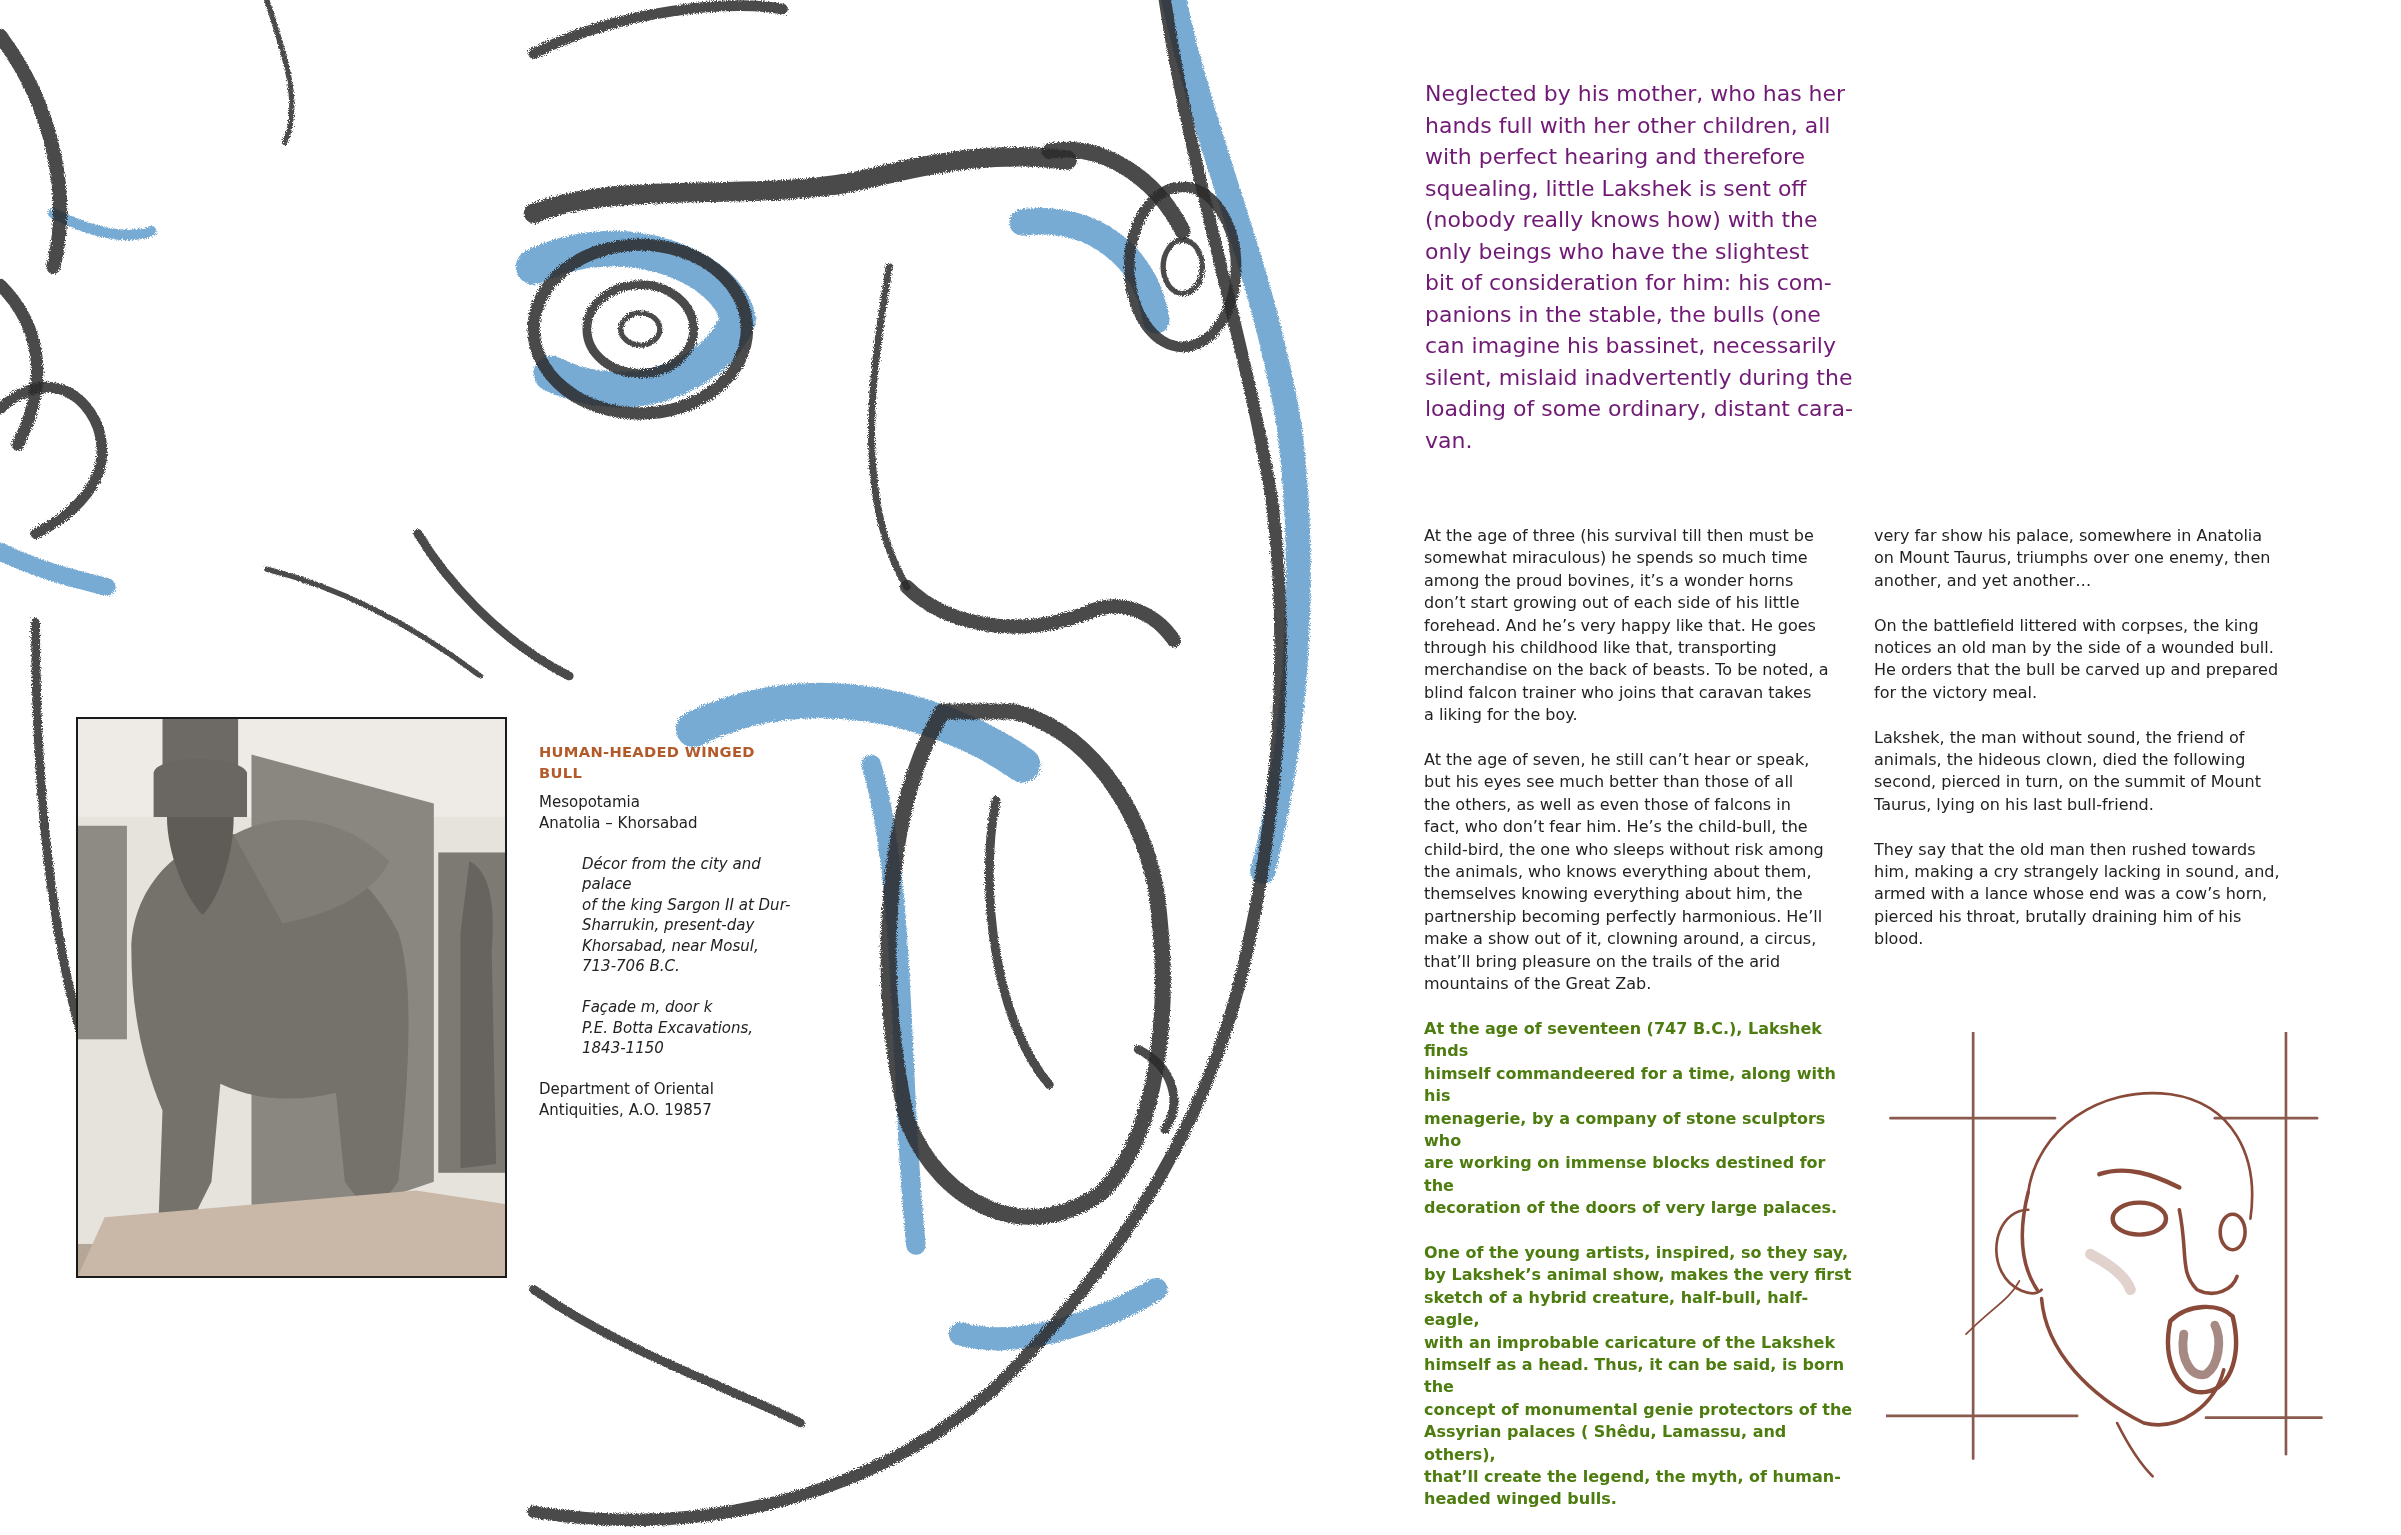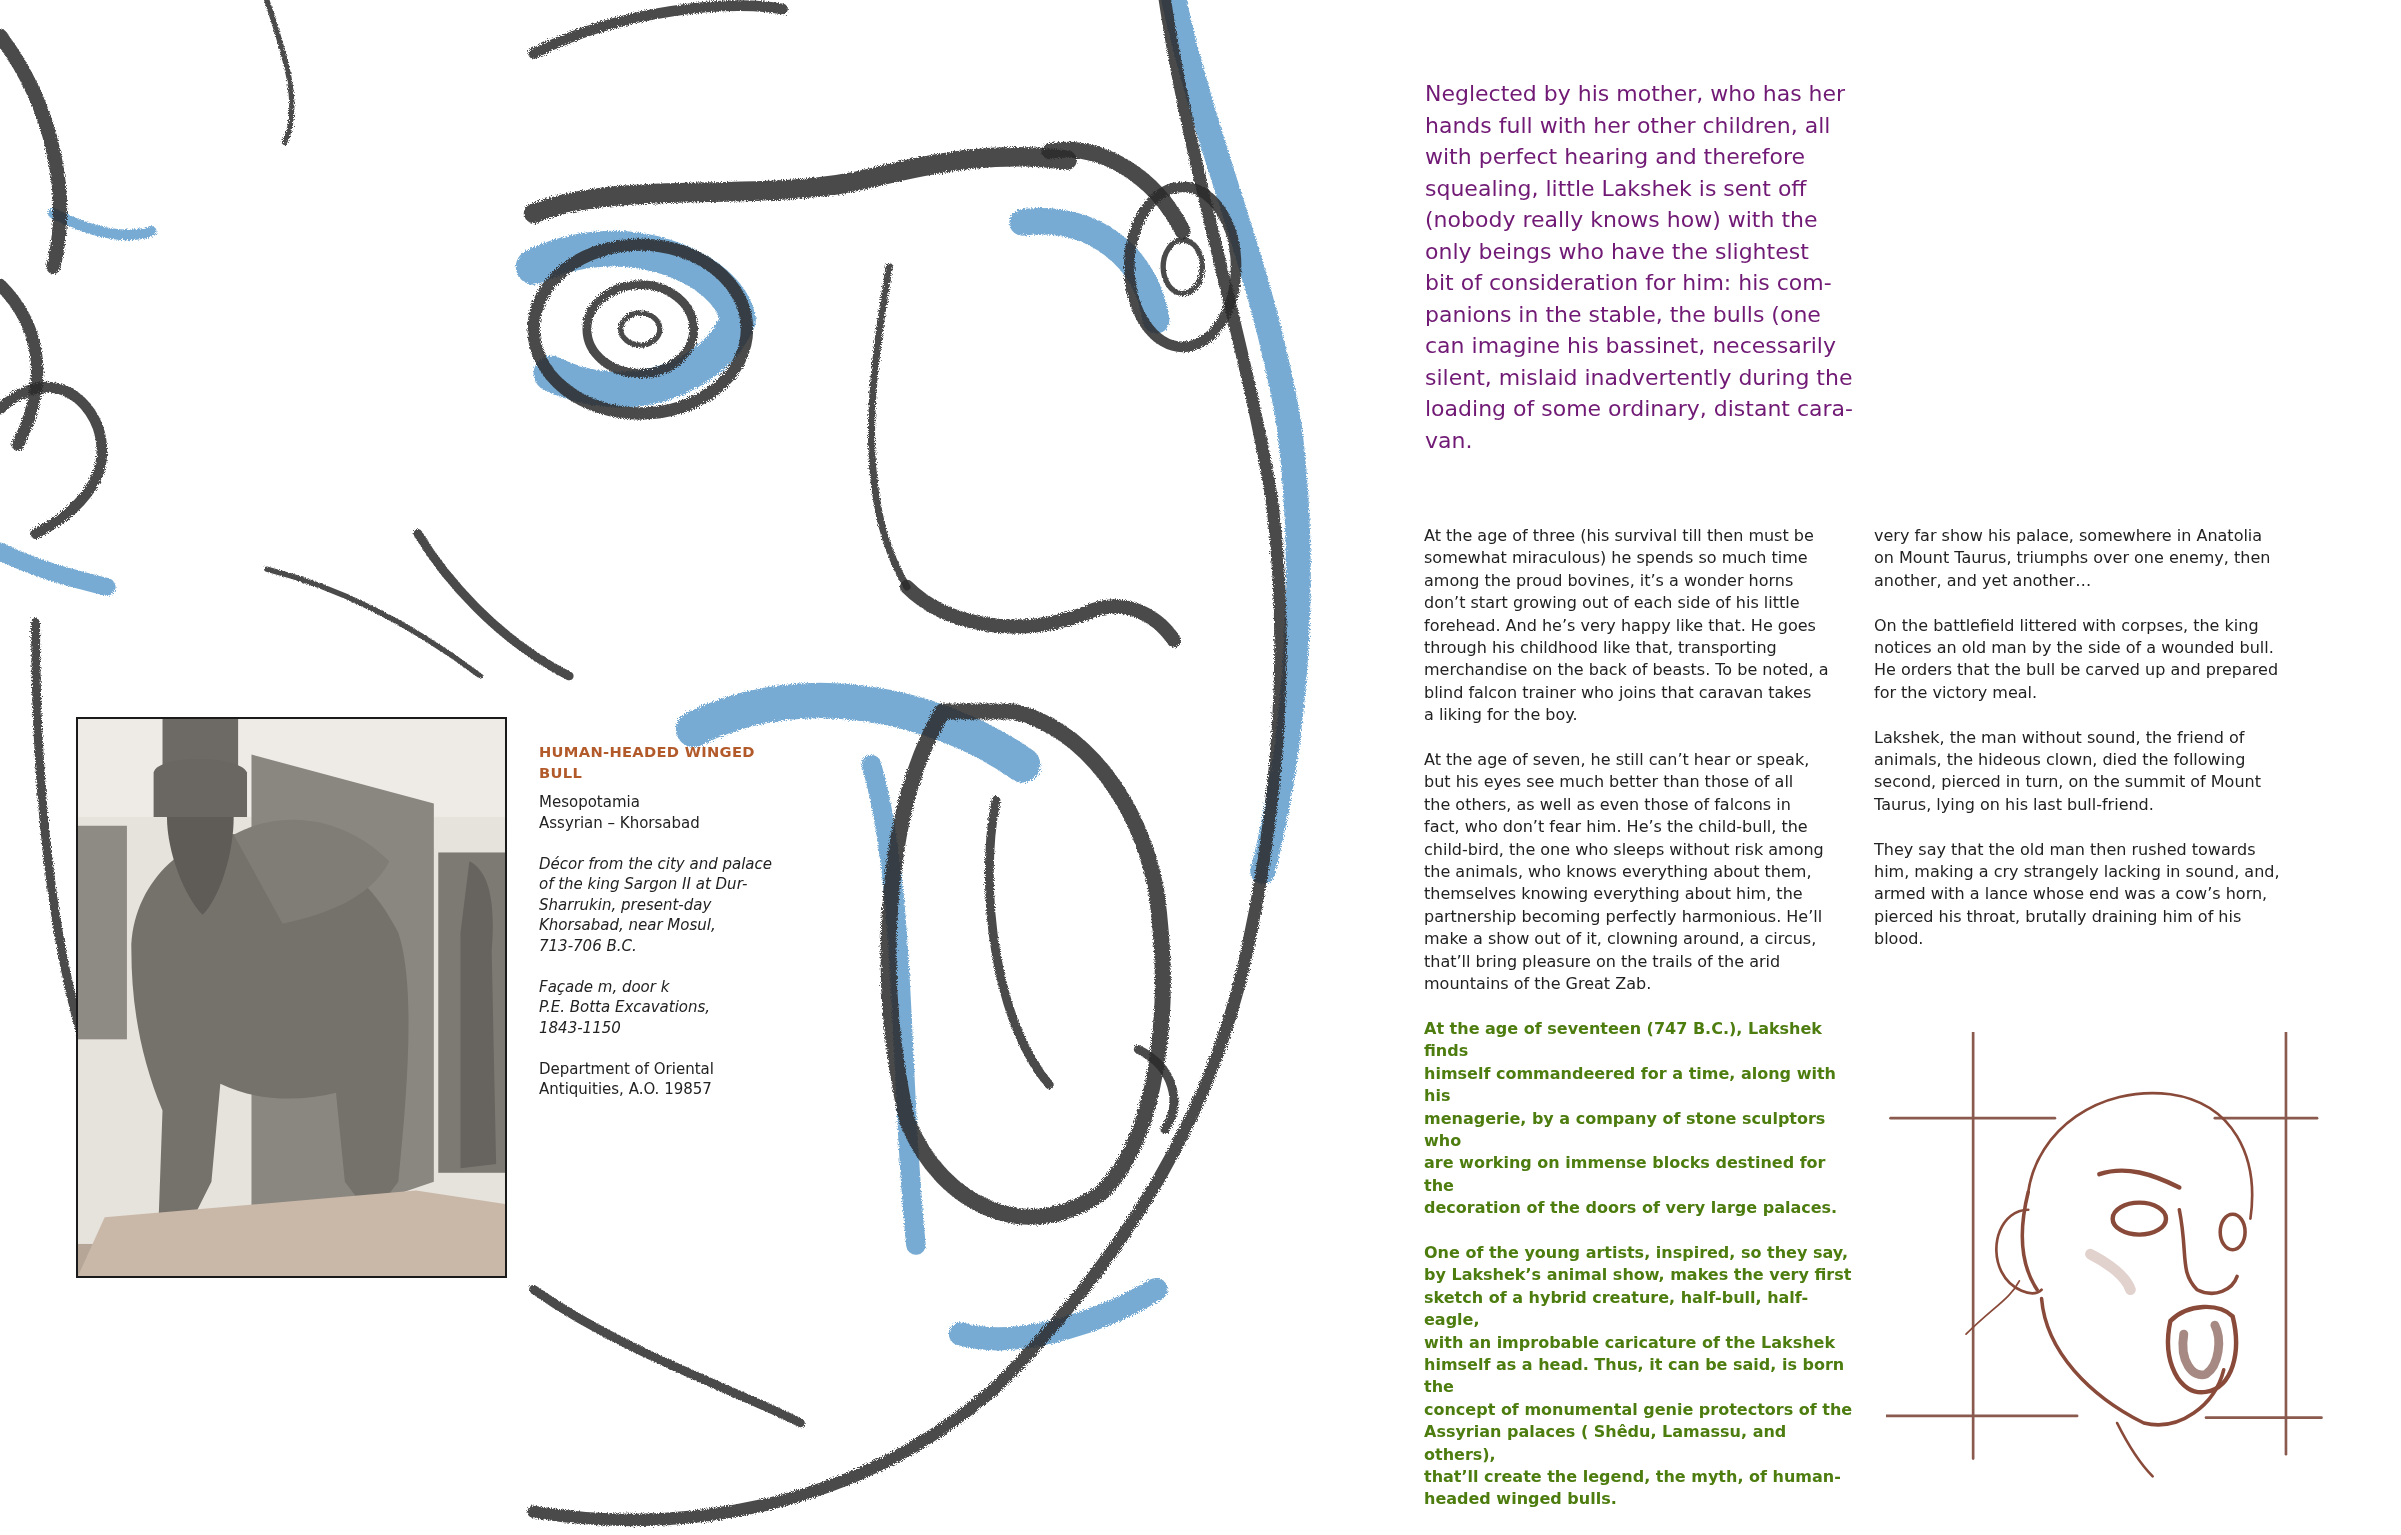--- a/index.html
+++ b/index.html
@@ -16,21 +16,21 @@
   .photo-frame svg { width: 100%; height: 100%; display: block; }
   .caption {
     position: absolute; left: 539px; top: 742px; width: 258px;
     font-size: 15px; line-height: 20.5px; color: #222;
   }
   .caption .cap-title {
     color: #b35a2b; font-weight: bold; letter-spacing: 0.3px; font-size: 14.7px;
     margin-bottom: 9px;
   }
   .caption .cap-region { font-weight: normal; }
-  .caption .italic { font-style: italic; }
+  .caption .italic { font-style: italic; margin-left: 43px; }
   .caption .gap { height: 20.5px; }
   .intro {
     position: absolute; left: 1425px; top: 78px; width: 445px;
     color: #701a75; font-size: 22px; line-height: 31.5px;
     white-space: pre-line;
   }
   .col {
     position: absolute; top: 525px; width: 436px;
     font-size: 16px; line-height: 22.4px; color: #222;
   }
@@ -104,21 +104,21 @@
     <path d="M100 110 C100 150 120 200 140 220 C160 200 175 150 175 110 Z" fill="#5f5b56"></path>
     <path d="M175 130 C230 100 300 110 350 160 C330 200 280 220 230 230 Z" fill="#807c76"></path>
     <rect x="0" y="590" width="480" height="36" fill="#b5a698"></rect>
     <polygon points="30,560 380,530 480,545 480,626 0,626" fill="#c9b8a8"></polygon>
   </svg>
 </div>
 
 <div class="caption">
   <div class="cap-title">HUMAN-HEADED WINGED BULL</div>
   <div class="cap-region">Mesopotamia</div>
-  <div>Assyrian – Khorsabad</div>
+  <div>Anatolia – Khorsabad</div>
   <div class="gap"></div>
   <div class="italic">
     <div>Décor from the city and palace</div>
     <div>of the king Sargon II at Dur-</div>
     <div>Sharrukin, present-day</div>
     <div>Khorsabad, near Mosul,</div>
     <div>713-706 B.C.</div>
   </div>
   <div class="gap"></div>
   <div class="italic">

